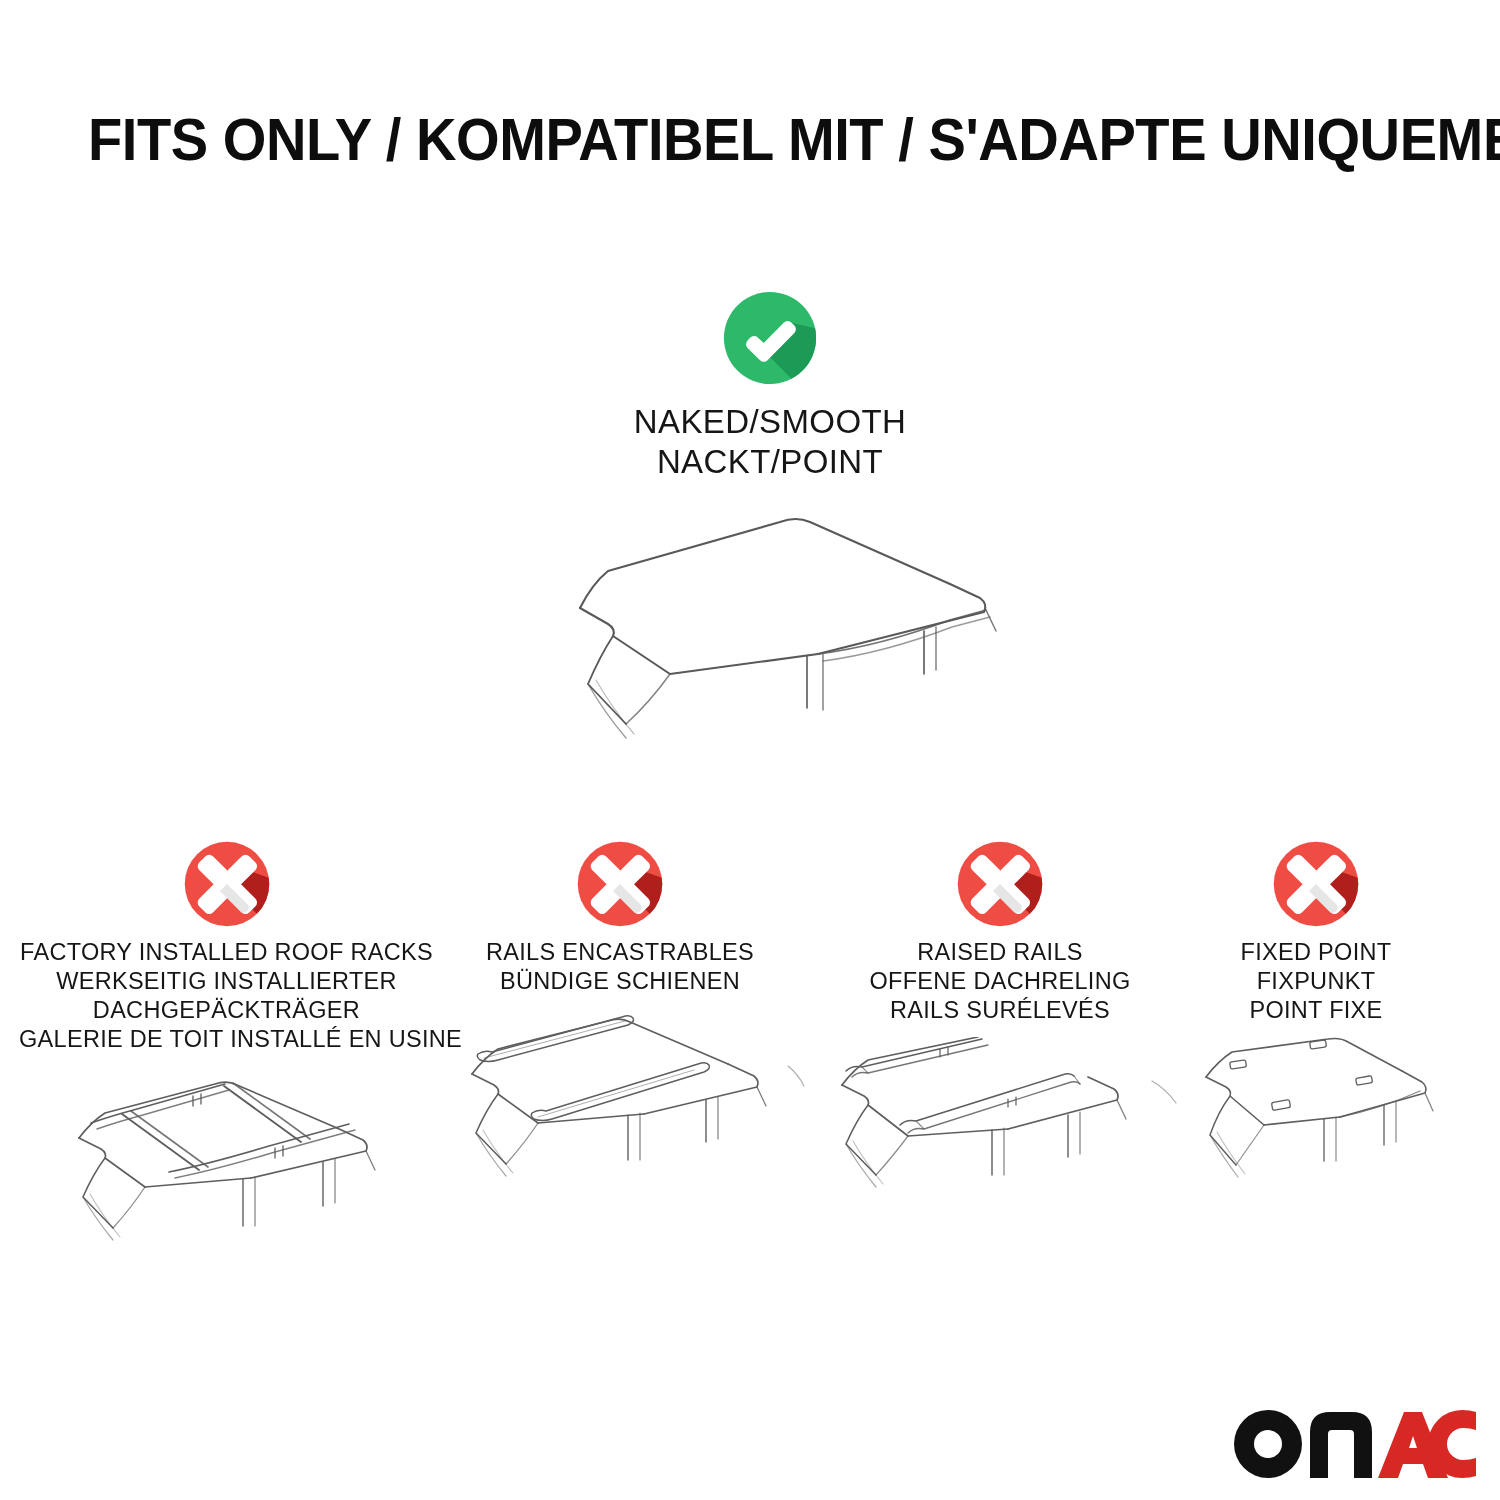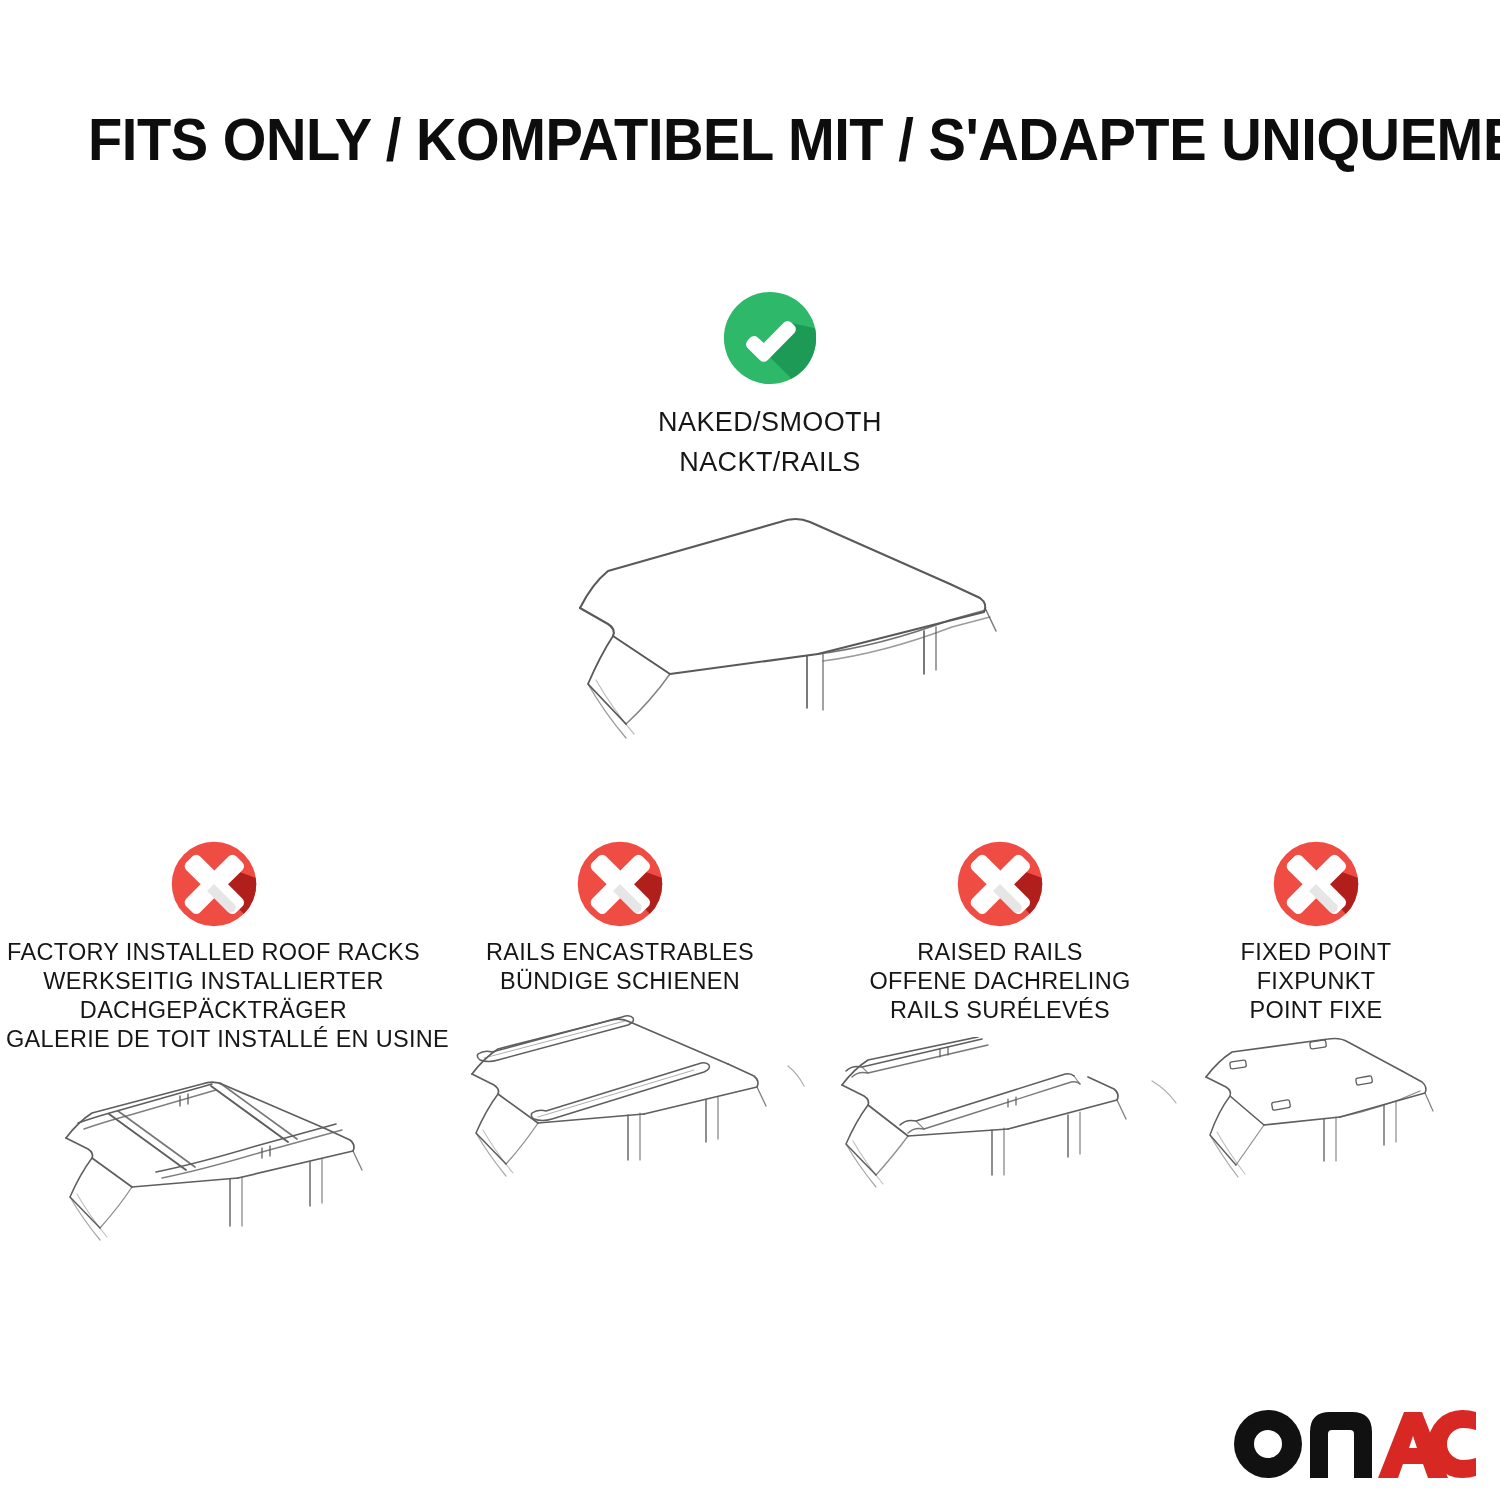--- a/index.html
+++ b/index.html
@@ -53,21 +53,21 @@
     display: flex;
     justify-content: center;
   }
   .badge {
     width: 96px;
     height: 96px;
     display: block;
   }
   .hero-label {
     margin-top: 16px;
-    font-size: 27px;
+    font-size: 33px;
     line-height: 40px;
     font-weight: 400;
     letter-spacing: 0.4px;
     color: #161616;
   }
   .hero-art {
     margin-top: 6px;
     width: 580px;
     height: 300px;
   }
@@ -97,21 +97,21 @@
     letter-spacing: 0.3px;
     color: #161616;
     white-space: nowrap;
   }
   .col-art {
     margin-top: 12px;
     width: 100%;
     height: 210px;
   }
 
-  .col-0 { left: 6px;    width: 415px; }
+  .col-0 { left: 19px;    width: 415px; }
   .col-1 { left: 432px;  width: 376px; }
   .col-2 { left: 812px;  width: 376px; }
   .col-3 { left: 1192px; width: 248px; }
 
   
   .logo {
     position: absolute;
     left: 1232px;
     top: 1408px;
     width: 244px;
@@ -141,21 +141,21 @@
         <path d="M29.5 49.5 L26.5 52.8 A5.5 5.5 0 0 0 26.6 60.4 L39.6 73.2
                  A5.5 5.5 0 0 0 47.4 73.2 L75.4 44.8
                  A5.5 5.5 0 0 0 75.4 37.1 L72.2 33.9
                  A5.5 5.5 0 0 0 64.5 33.9 L43.5 55.2 L37.2 49.4
                  A5.5 5.5 0 0 0 29.5 49.5 Z" fill="#ffffff"></path>
       </svg>
     </div>
 
     <div class="hero-label">
       <div>NAKED/SMOOTH</div>
-      <div>NACKT/RAILS</div>
+      <div>NACKT/POINT</div>
     </div>
 
     
     <svg class="hero-art" viewBox="0 0 580 300">
       <g fill="none" stroke="#595959" stroke-width="2.1" stroke-linecap="round" stroke-linejoin="round">
 
         <path d="M100 120 Q112 96 128 83 L300 34 Q316 28 330 34 L470 96"></path>
         <path d="M470 96 L500 110 Q508 116 504 124 L338 166"></path>
         <path d="M100 120 L128 136 Q136 141 133 148 L190 186"></path>
         <path d="M190 186 L338 166"></path>

